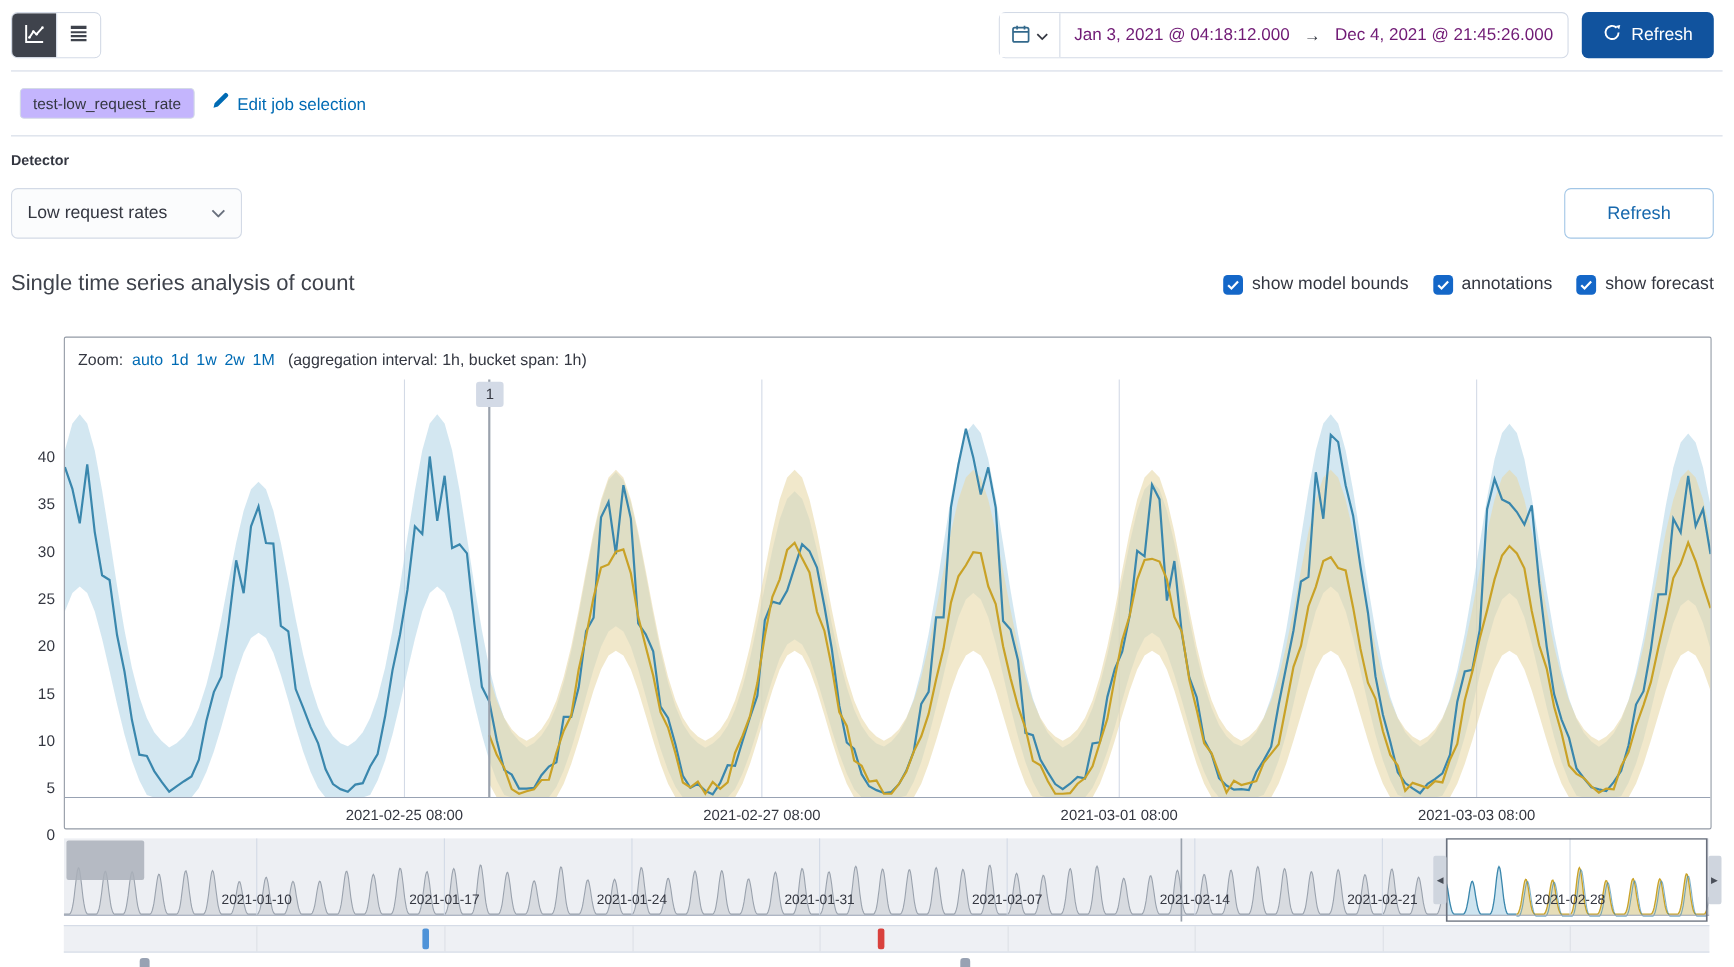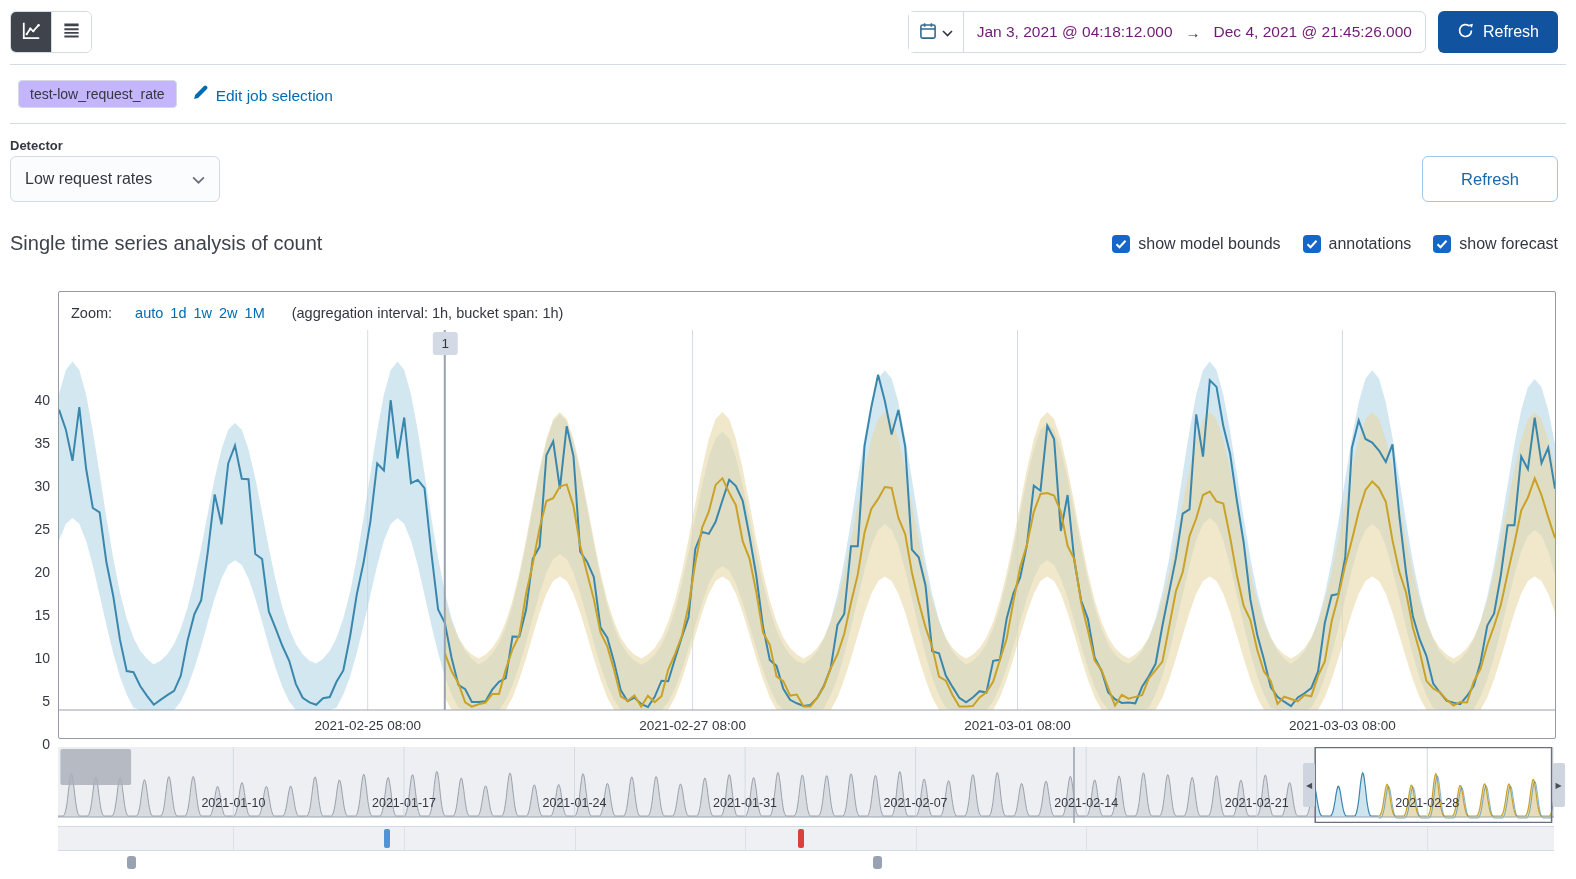--- a/index.html
+++ b/index.html
@@ -29,38 +29,38 @@
   hr.rule { border:none; border-top:1px solid #d3dae6; margin:0; }
 
   
   .jobbar { display:flex; align-items:center; gap:15px; padding:15px 8px; }
   .badge { border:1px solid #d3dae6; border-radius:4px; padding:5px 11px; font-size:14px; background:#c4b5fd; }
   .edit { display:flex; align-items:flex-end; gap:7px; color:#006bb4; font-size:15.5px; cursor:pointer; }
   .edit a { color:#006bb4; text-decoration:none; }
 
   
   .det-row { display:flex; justify-content:space-between; align-items:flex-end; padding:14px 8px 0 0; }
-  .det-label { font-size:13px; font-weight:700; display:block; margin-bottom:3px; }
+  .det-label { font-size:13px; font-weight:700; display:block; margin-bottom:18px; }
   .select { width:210px; height:46px; background:#fbfcfd; border:1px solid #d3dae6; border-radius:6px;
             display:flex; align-items:center; justify-content:space-between; padding:0 14px; font-size:16px; cursor:pointer; }
   .forecast-btn { height:46px; min-width:136px; background:#fff; border:1px solid #a2c6e6; color:#1768ad;
                   border-radius:6px; font-size:16.5px; cursor:pointer; padding:0 26px; font-family:inherit; }
 
   
   .ana-row { display:flex; justify-content:space-between; align-items:center; margin-top:30px; padding-right:8px;text-align:center; }
   h2.analysis { font-size:20px; font-weight:400; color:#3e424b; margin:0; }
   .checks { display:flex; gap:22px; align-items:center; }
   .chk { display:flex; gap:8px; align-items:center; font-size:16px; cursor:pointer; }
   .box { width:18px; height:18px; border-radius:4px; background:#1467c8; display:flex;
          align-items:center; justify-content:center; flex:none; }
 
   
   .chart-wrap { position:relative; margin:36px 12px 0 0; padding-left:48px; }
   .panel { width:1498px; border:1px solid #939aa5; border-radius:2px; background:#fff; }
-  .zoombar { display:flex; align-items:center; padding:9px 0 2px 12px; font-size:14.5px; height:34px;gap:15px; }
+  .zoombar { display:flex; align-items:center; padding:9px 0 2px 12px; font-size:14.5px; height:34px; }
   .zoombar .zlabel { margin-right:8px; }
   .zopts { display:flex; gap:7px; }
   .zl { color:#006bb4; cursor:pointer; }
   .zdetail { margin-left:12px; color:#343741; }
   #mainSvg { display:block; }
   .ylabels { position:absolute; left:0; top:100px; height:362px; width:40px; display:flex;
              flex-direction:column; justify-content:space-between; }
   .ylabels span { text-align:right; font-size:14px; color:#343741; line-height:18px; height:18px; }
 
   

